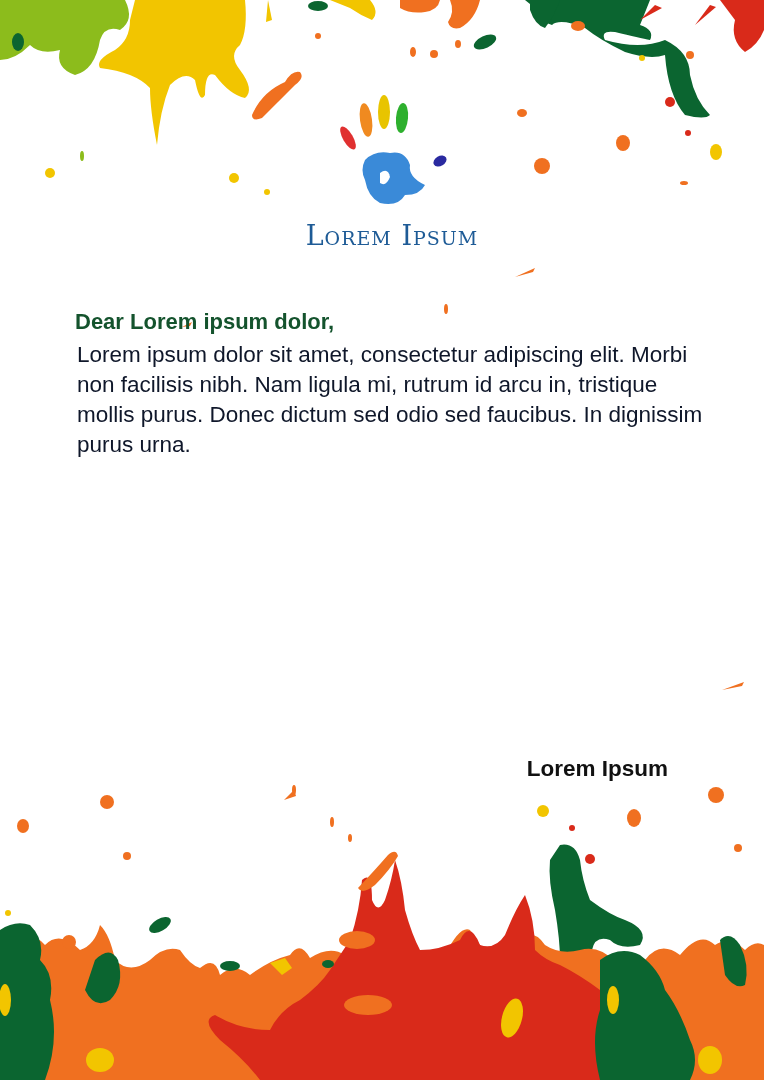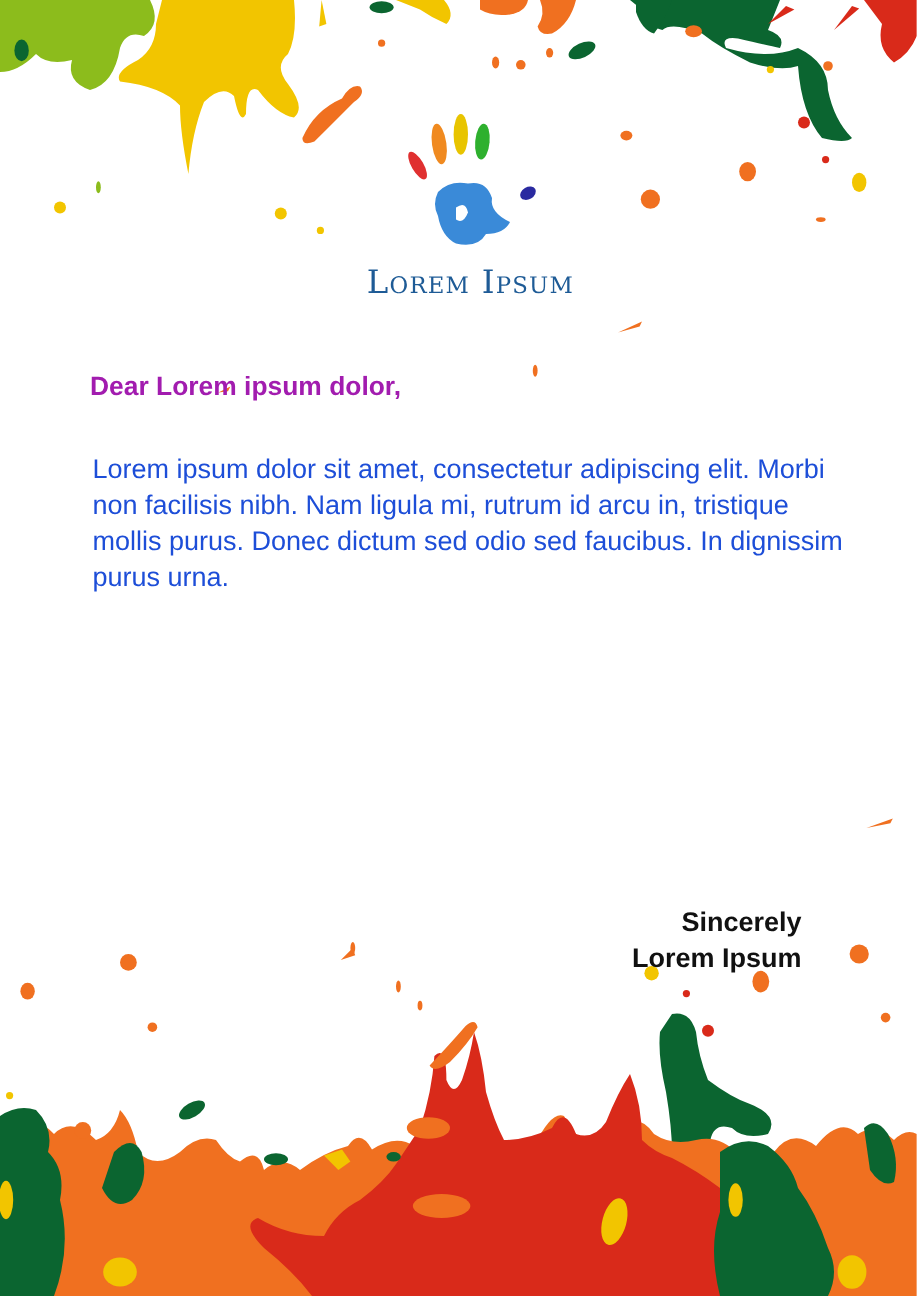--- a/index.html
+++ b/index.html
@@ -1,21 +1,21 @@
 <!DOCTYPE html>
 <html><head>
 <meta charset="utf-8">
 <style>
   html, body { margin:0; padding:0; }
   body { width:764px; height:1080px; position:relative; overflow:hidden; background:#ffffff; font-family:"Liberation Sans", sans-serif; }
   .paint { position:absolute; left:0; top:0; width:764px; height:1080px; }
   .logo { position:absolute; left:280px; top:85px; width:220px; height:180px; }
   .brand { position:absolute; left:0; width:784px; top:220px; text-align:center; font-family:"DejaVu Serif", serif; font-size:27px; color:#1e5b96; letter-spacing:1px; font-variant:small-caps; }
-  .salutation { position:absolute; left:75px; top:309px; font-size:22px; font-weight:bold; color:#a21caf; }
-  .body-text { position:absolute; left:77px; top:376px; width:640px; font-size:22.5px; line-height:30px; color:#1d4ed8; }
+  .salutation { position:absolute; left:75px; top:309px; font-size:22px; font-weight:bold; color:#14532d; }
+  .body-text { position:absolute; left:77px; top:340px; width:640px; font-size:22.5px; line-height:30px; color:#0f172a; }
   .body-text p { margin:0 0 29px 0; }
   .sign { position:absolute; right:96px; top:754px; text-align:right; font-size:22.5px; line-height:30px; font-weight:bold; color:#111; }
 </style>
 </head>
 <body>
 
 <svg class="paint" viewBox="0 0 764 1080" xmlns="http://www.w3.org/2000/svg">
 
   <path d="M0,0 L125,0 Q135,20 120,30 Q105,25 100,40 Q95,70 75,75 Q55,68 60,50 Q40,55 30,45 Q15,60 0,60 Z" fill="#8cbc1c"></path>
   <ellipse cx="18" cy="42" rx="6" ry="9" fill="#0b6530"></ellipse>
@@ -115,15 +115,14 @@
 
 <div class="brand">Lorem Ipsum</div>
 
 <div class="salutation">Dear Lorem ipsum dolor,</div>
 
 <div class="body-text">
   <p>Lorem ipsum dolor sit amet, consectetur adipiscing elit. Morbi non facilisis nibh. Nam ligula mi, rutrum id arcu in, tristique mollis purus. Donec dictum sed odio sed faucibus. In dignissim purus urna.</p>
 </div>
 
 <div class="sign">
-  <div>Sincerely</div>
   <div>Lorem Ipsum</div>
 </div>
 
 </body></html>

